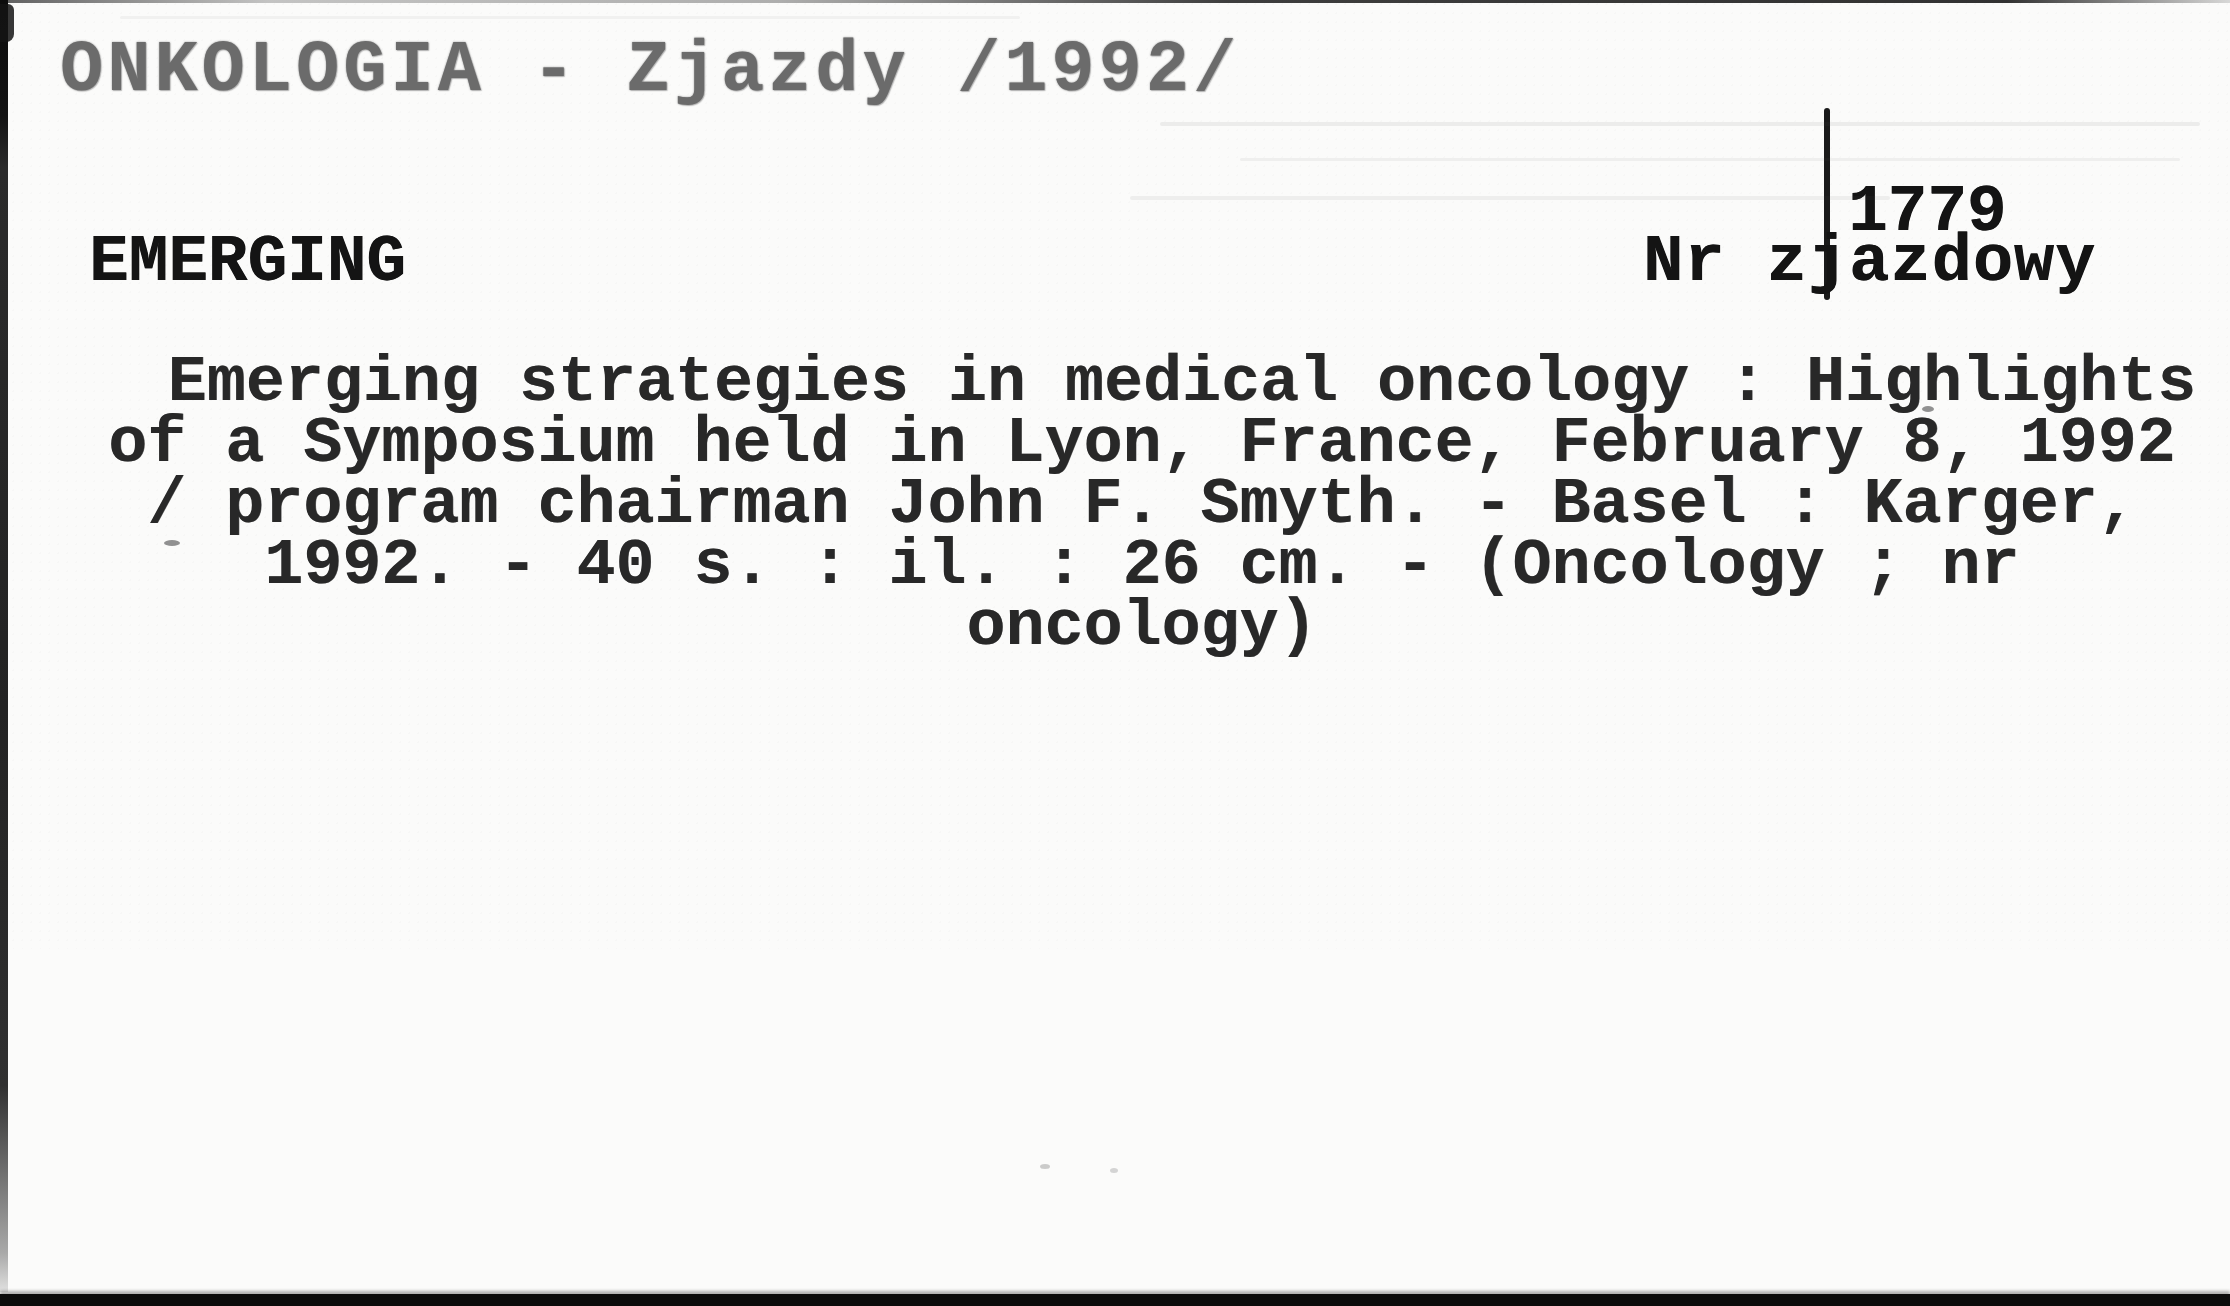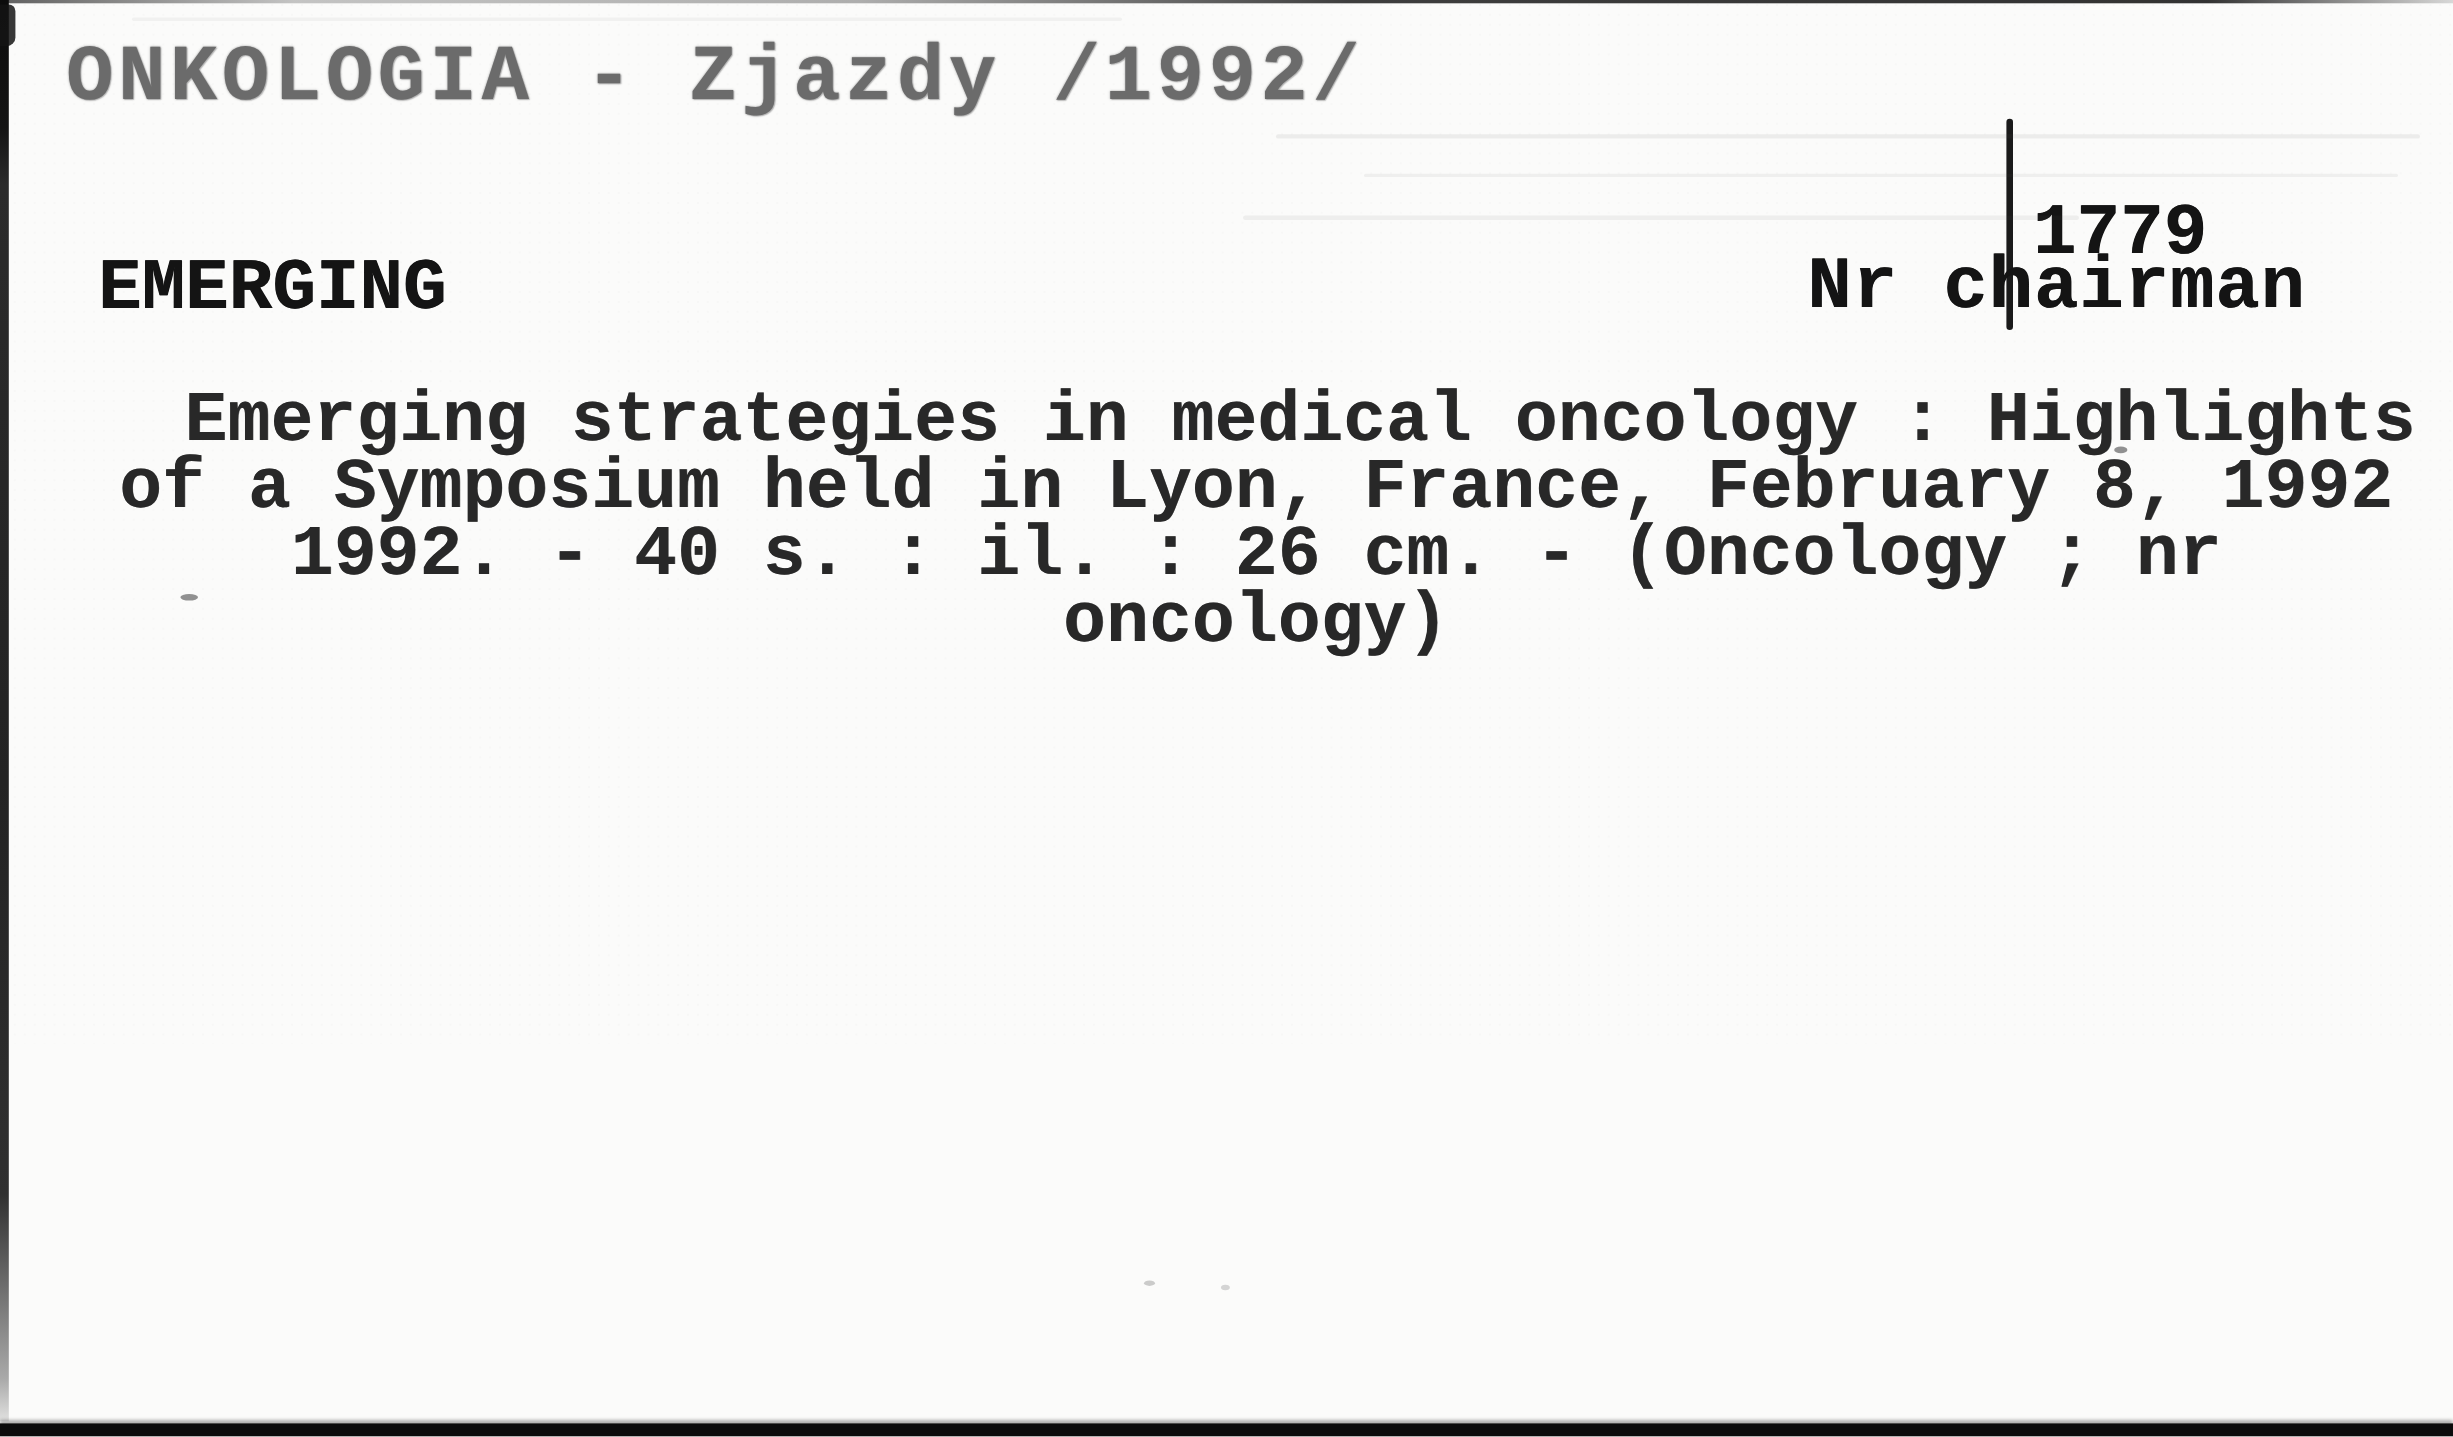--- a/index.html
+++ b/index.html
@@ -126,25 +126,26 @@
 <div class="card">
 
   <div class="txt subject-heading">ONKOLOGIA - Zjazdy /1992/</div>
 
   <div class="txt filing-word">EMERGING</div>
 
   <div class="vertical-rule"></div>
 
   <div class="txt card-number">1779</div>
 
-  <div class="txt series-number-label">Nr chairman</div>
+  <div class="txt series-number-label">Nr zjazdowy</div>
 
   <div class="entry">
     <div class="bline">Emerging strategies in medical oncology : Highlights</div>
     <div class="bline">of a Symposium held in Lyon, France, February 8, 1992</div>
+    <div class="bline">/ program chairman John F. Smyth. - Basel : Karger,</div>
     <div class="bline">1992. - 40 s. : il. : 26 cm. - (Oncology ; nr</div>
     <div class="bline">oncology)</div>
   </div>
 
   <div class="scan-edge-top"></div>
   <div class="scan-edge-left"></div>
   <div class="scan-edge-left-blotch"></div>
   <div class="scan-edge-bottom"></div>
 
   <div class="streak s1"></div>

